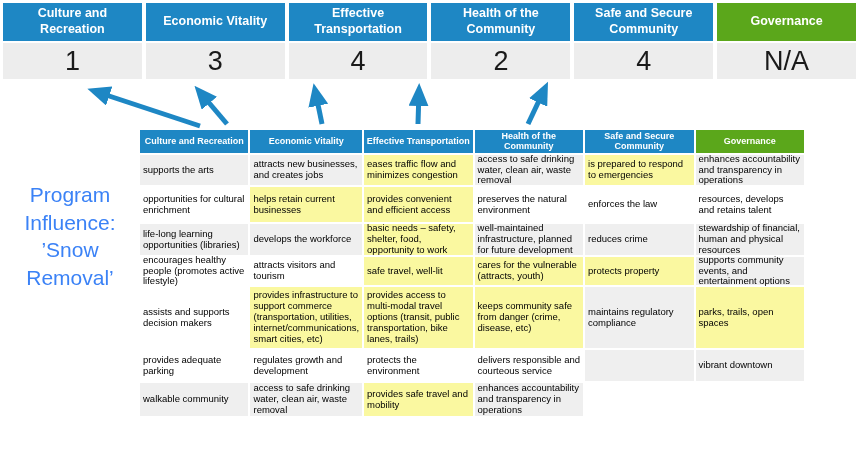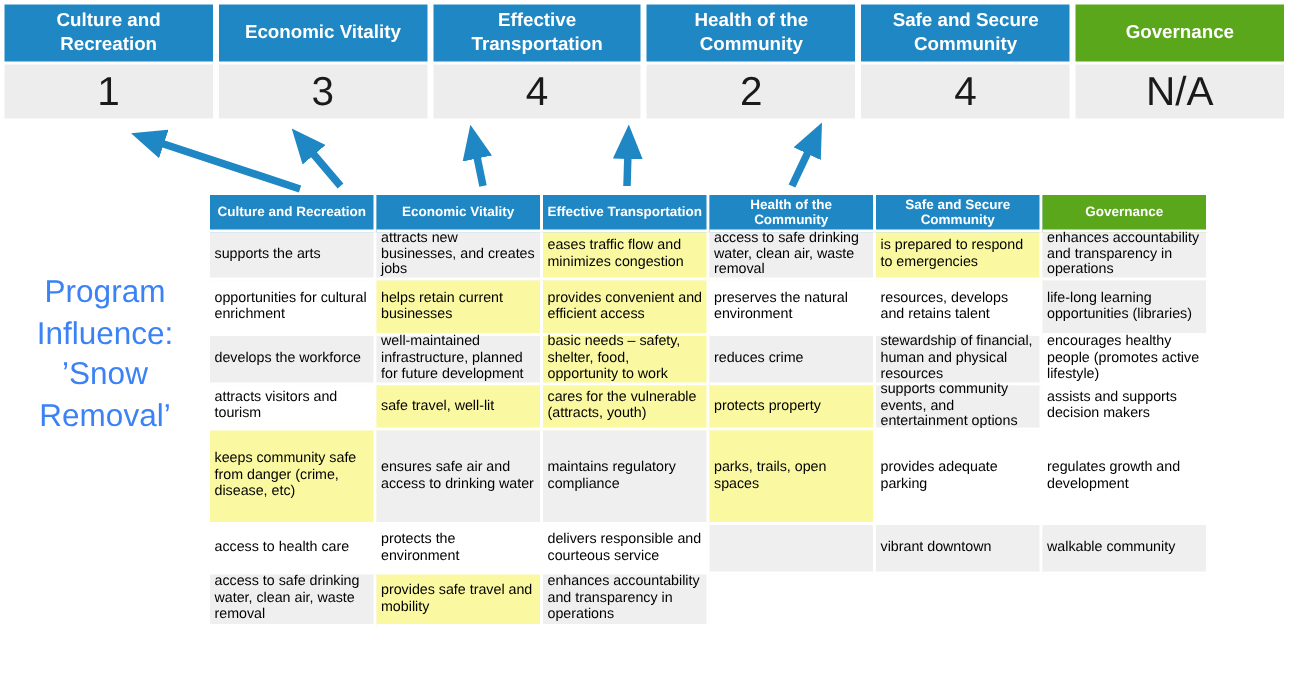--- a/index.html
+++ b/index.html
@@ -95,41 +95,42 @@
     <div class="cell gray">supports the arts</div>
     <div class="cell gray">attracts new businesses, and creates jobs</div>
     <div class="cell gray hl">eases traffic flow and minimizes congestion</div>
     <div class="cell gray">access to safe drinking water, clean air, waste removal</div>
     <div class="cell gray hl">is prepared to respond to emergencies</div>
     <div class="cell gray">enhances accountability and transparency in operations</div>
     <div class="cell white">opportunities for cultural enrichment</div>
     <div class="cell white hl">helps retain current businesses</div>
     <div class="cell white hl">provides convenient and efficient access</div>
     <div class="cell white">preserves the natural environment</div>
+    <div class="cell white">enforces the law</div>
     <div class="cell white">resources, develops and retains talent</div>
     <div class="cell gray">life-long learning opportunities (libraries)</div>
     <div class="cell gray">develops the workforce</div>
+    <div class="cell gray hl">basic needs – safety, shelter, food, opportunity to work</div>
     <div class="cell gray">well-maintained infrastructure, planned for future development</div>
-    <div class="cell gray hl">basic needs – safety, shelter, food, opportunity to work</div>
     <div class="cell gray">reduces crime</div>
     <div class="cell gray">stewardship of financial, human and physical resources</div>
     <div class="cell white">encourages healthy people (promotes active lifestyle)</div>
     <div class="cell white">attracts visitors and tourism</div>
     <div class="cell white hl">safe travel, well-lit</div>
     <div class="cell white hl">cares for the vulnerable (attracts, youth)</div>
     <div class="cell white hl">protects property</div>
     <div class="cell gray">supports community events, and entertainment options</div>
     <div class="cell white">assists and supports decision makers</div>
+    <div class="cell gray hl">provides infrastructure to support commerce (transportation, utilities, internet/communications, smart cities, etc)</div>
+    <div class="cell gray hl">provides access to multi-modal travel options (transit, public transportation, bike lanes, trails)</div>
     <div class="cell gray hl">keeps community safe from danger (crime, disease, etc)</div>
-    <div class="cell gray">ensures safe air and access to drinking water</div>
     <div class="cell gray">maintains regulatory compliance</div>
     <div class="cell white hl">parks, trails, open spaces</div>
     <div class="cell white">provides adequate parking</div>
     <div class="cell white">regulates growth and development</div>
-    <div class="cell white">access to health care</div>
     <div class="cell white">protects the environment</div>
     <div class="cell white">delivers responsible and courteous service</div>
     <div class="cell gray"></div>
     <div class="cell gray">vibrant downtown</div>
     <div class="cell gray">walkable community</div>
     <div class="cell gray">access to safe drinking water, clean air, waste removal</div>
     <div class="cell gray hl">provides safe travel and mobility</div>
     <div class="cell gray">enhances accountability and transparency in operations</div>
     <div class="cell white"></div>
     <div class="cell white"></div>

